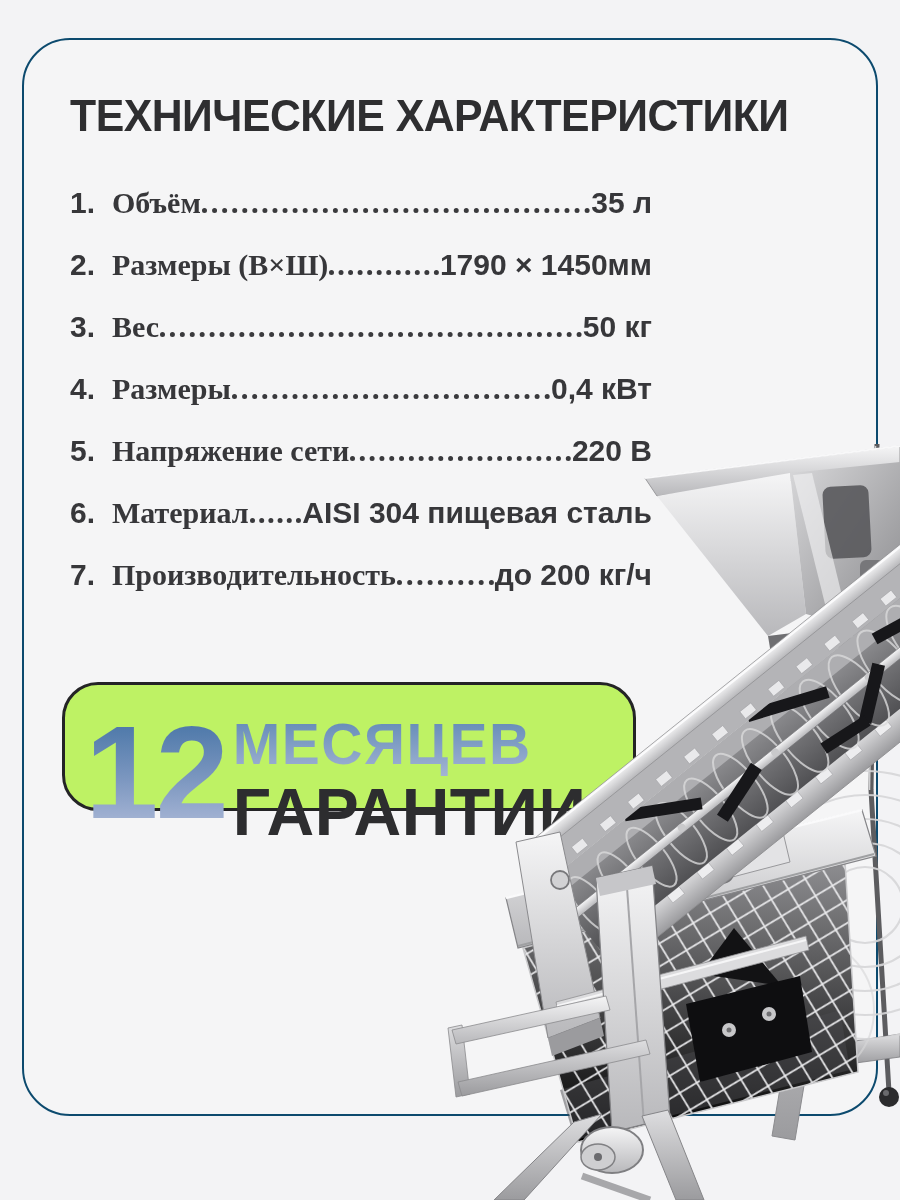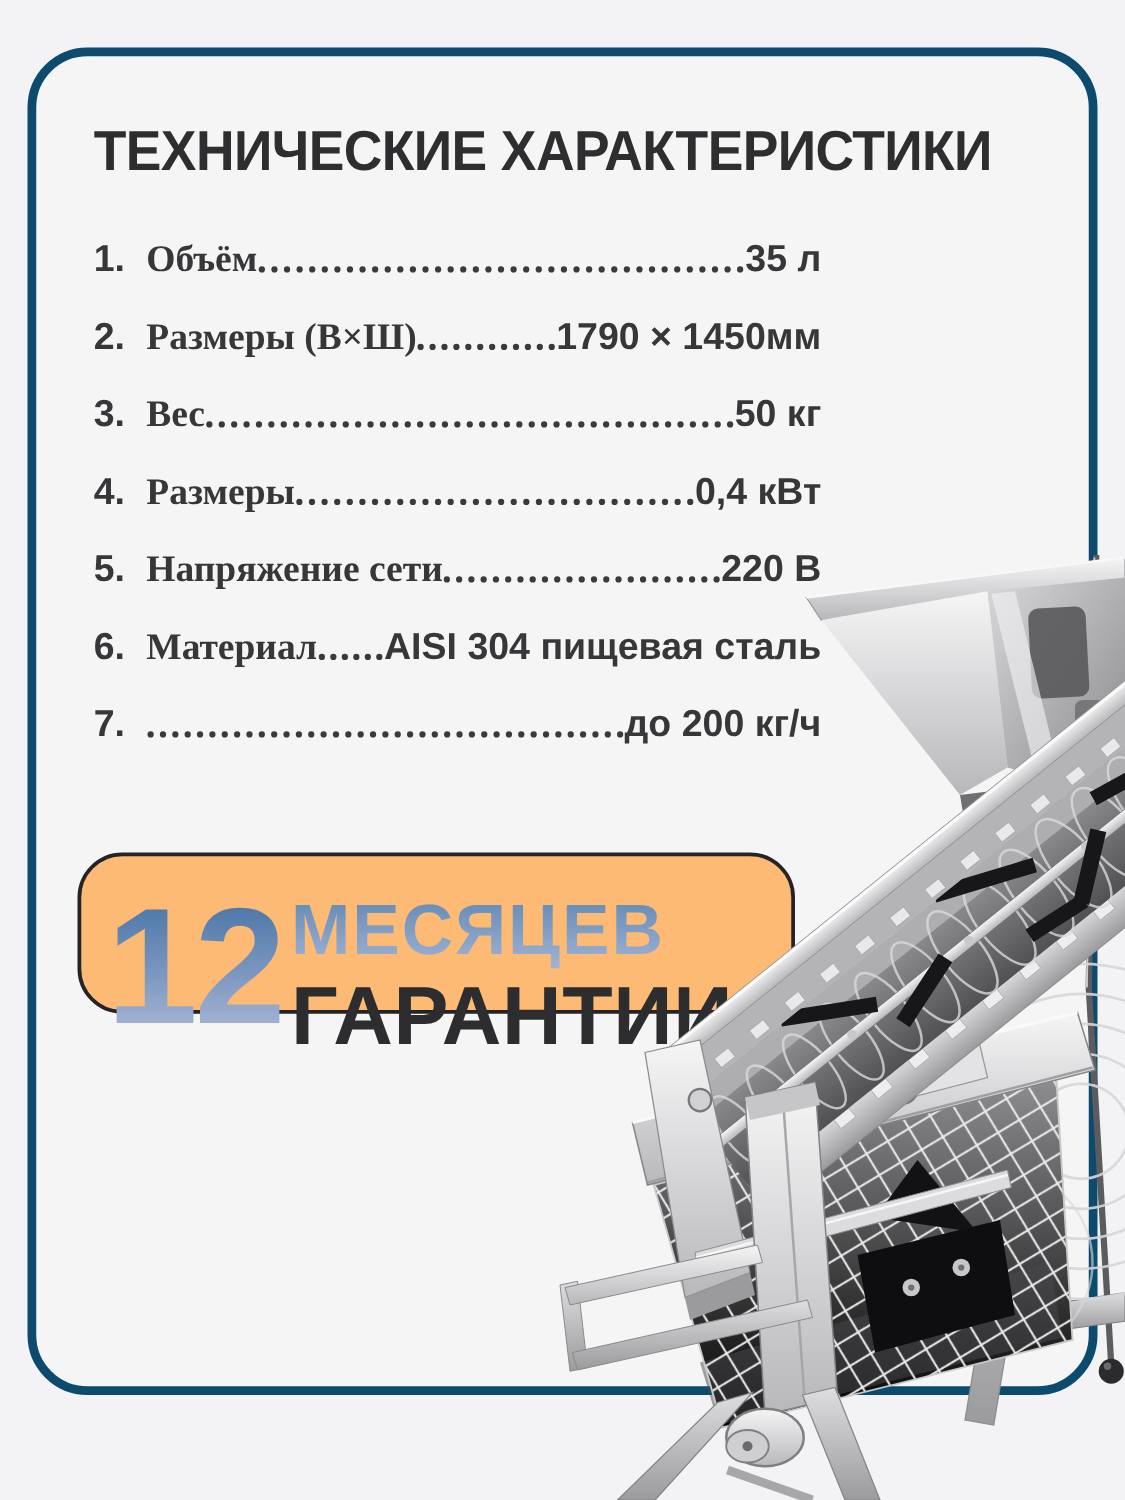--- a/index.html
+++ b/index.html
@@ -5,39 +5,39 @@
   html,body{margin:0;padding:0;background:#e9e9eb;}
   .stage{
     position:relative;width:900px;height:1200px;overflow:hidden;
     background:#f3f3f5;
     font-family:"Liberation Sans","DejaVu Sans",sans-serif;
     color:#333336;
   }
   
   .card{
     position:absolute;left:22px;top:38px;width:856px;height:1078px;
-    border:7px solid #0c4a6e;border-radius:48px;background:#f5f5f6;
+    border:2px solid #0c4a6e;border-radius:48px;background:#f5f5f6;
     box-sizing:border-box;z-index:1;
   }
   .card-title{
     position:absolute;left:46px;top:50px;
     font-size:45px;font-weight:bold;letter-spacing:-0.5px;color:#2e2e30;
     transform:scaleX(.95);transform-origin:left;white-space:nowrap;
   }
   
   .spec-list{position:absolute;left:46px;top:118px;width:582px;}
   .spec-row{display:flex;align-items:flex-end;height:62px;font-size:30px;font-weight:bold;color:#37373a;}
   .spec-num{flex:0 0 42px;}
   .spec-label{white-space:nowrap;font-family:Liberation Serif, serif;}
   .spec-leader{flex:1 1 auto;min-width:12px;border-bottom:5px dotted #3a3a3d;margin:0 1px 7px 1px;}
   .spec-value{white-space:nowrap;}
   
   .badge{
     position:absolute;left:62px;top:682px;width:574px;height:129px;
-    background:#fdba74;border:3px solid #242426;border-radius:36px;
+    background:#bef264;border:3px solid #242426;border-radius:36px;
     box-sizing:border-box;z-index:2;display:flex;align-items:flex-start;
     padding:22px 0 0 20px;
   }
   .badge-num{
     font-size:132px;line-height:1;font-weight:bold;letter-spacing:-3px;
     color:#5c86b3;
     background:linear-gradient(180deg,#3f6fa2 0%,#7c97c0 55%,#b3bedb 100%);
     -webkit-background-clip:text;background-clip:text;
     -webkit-text-fill-color:transparent;color:transparent;
   }
@@ -97,20 +97,21 @@
 
     <div class="spec-row">
       <span class="spec-num">6.</span>
       <span class="spec-label">Материал</span>
       <span class="spec-leader"></span>
       <span class="spec-value">AISI 304 пищевая сталь</span>
     </div>
 
     <div class="spec-row">
       <span class="spec-num">7.</span>
+      <span class="spec-label">Производительность</span>
       <span class="spec-leader"></span>
       <span class="spec-value">до 200 кг/ч</span>
     </div>
   </div>
   </div>
 
   <div class="badge">
     <div class="badge-num">12</div>
     <div class="badge-col">
       <div class="badge-line1">МЕСЯЦЕВ</div>

